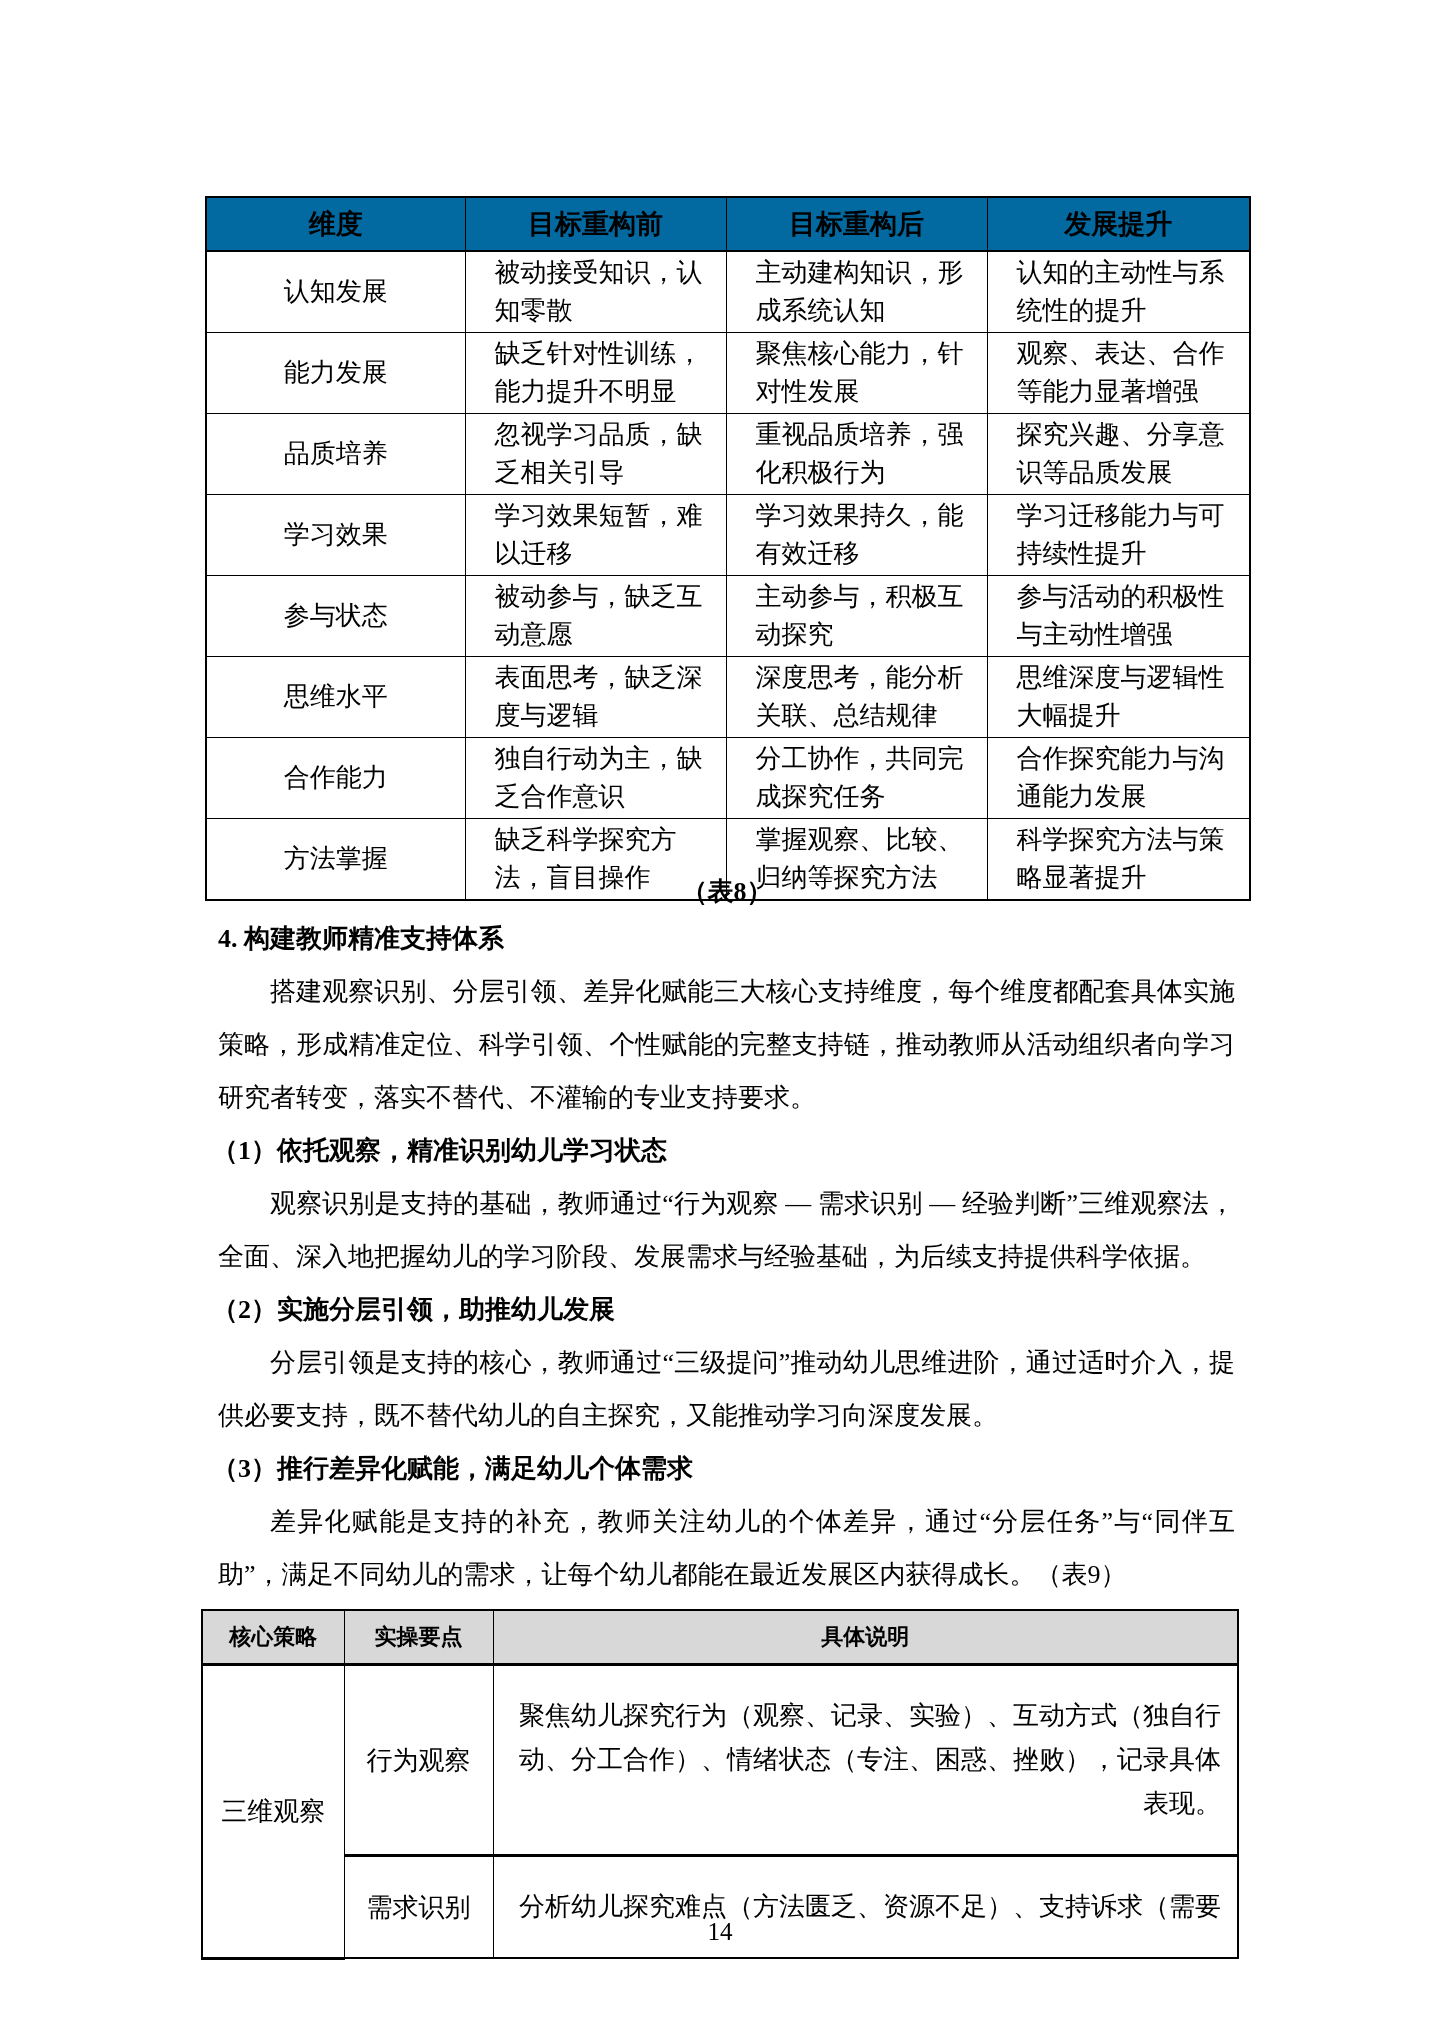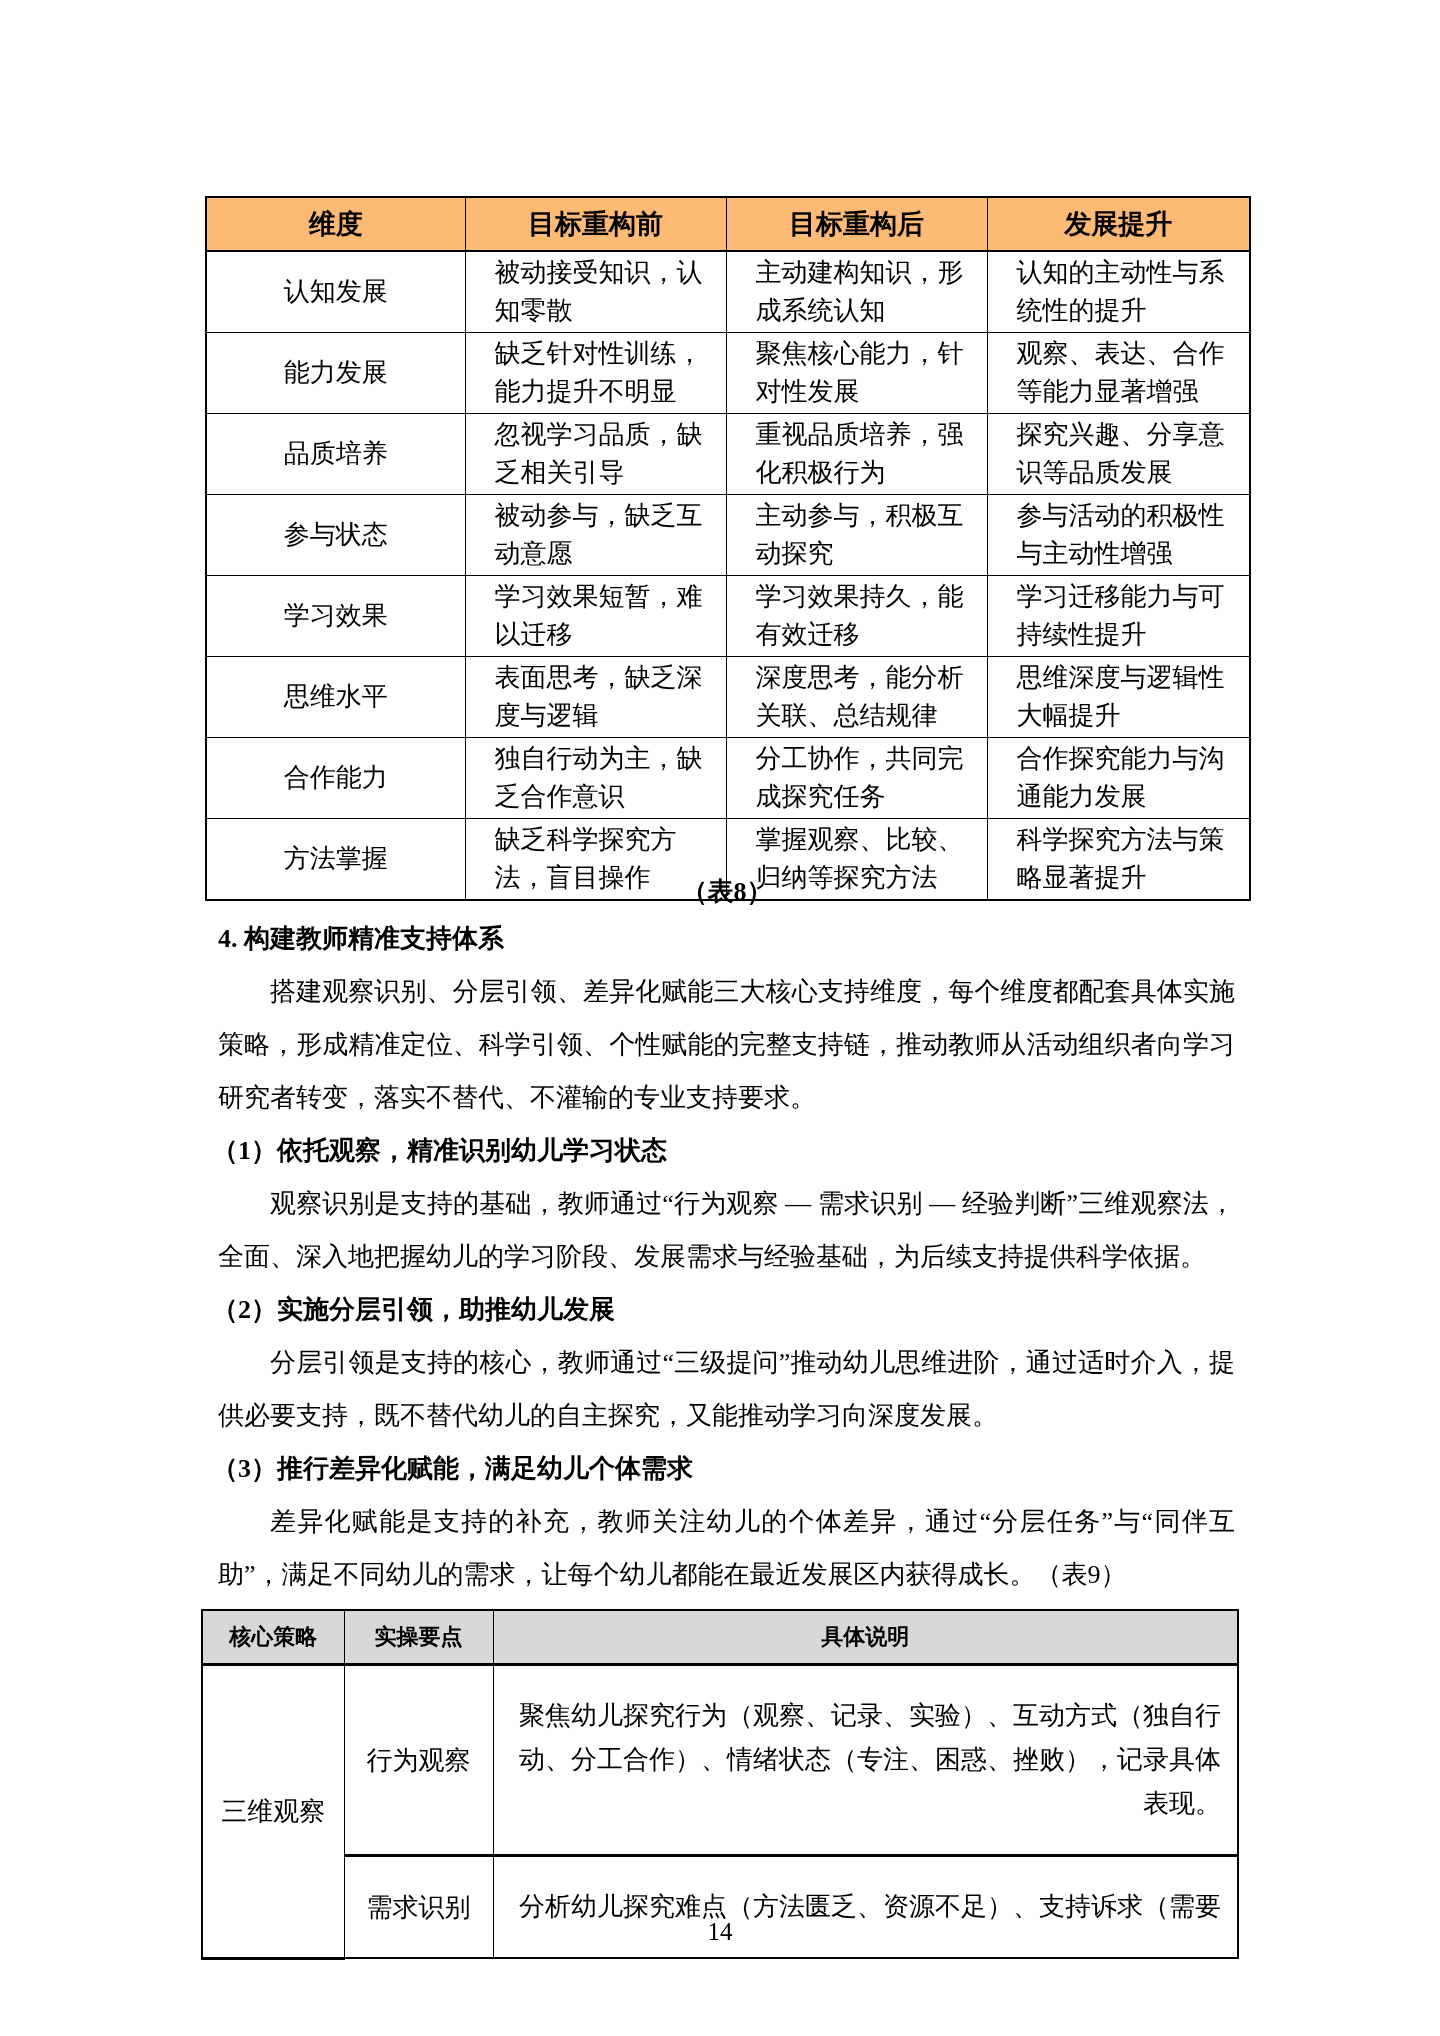--- a/index.html
+++ b/index.html
@@ -13,21 +13,21 @@
   }
 
   
   table.t8 {
     position:absolute; left:205px; top:196px; width:1044px;
     border-collapse:collapse; table-layout:fixed;
     border:2px solid #000;
     font-size:26px;
   }
   table.t8 th {
-    background:#fdba74;
+    background:#0369a1;
     height:52px;
     font-weight:bold; font-size:27px;
     text-align:center; vertical-align:middle;
     border:1px solid #000; border-bottom:2px solid #000;
     padding:0 4px;
   }
   table.t8 td {
     border:1px solid #000;
     height:76px;
     line-height:38px;
@@ -118,30 +118,30 @@
           <td>聚焦核心能力，针对性发展</td>
           <td>观察、表达、合作等能力显著增强</td>
         </tr>
         <tr>
           <td class="c0">品质培养</td>
           <td>忽视学习品质，缺乏相关引导</td>
           <td>重视品质培养，强化积极行为</td>
           <td>探究兴趣、分享意识等品质发展</td>
         </tr>
         <tr>
+          <td class="c0">学习效果</td>
+          <td>学习效果短暂，难以迁移</td>
+          <td>学习效果持久，能有效迁移</td>
+          <td>学习迁移能力与可持续性提升</td>
+        </tr>
+        <tr>
           <td class="c0">参与状态</td>
           <td>被动参与，缺乏互动意愿</td>
           <td>主动参与，积极互动探究</td>
           <td>参与活动的积极性与主动性增强</td>
-        </tr>
-        <tr>
-          <td class="c0">学习效果</td>
-          <td>学习效果短暂，难以迁移</td>
-          <td>学习效果持久，能有效迁移</td>
-          <td>学习迁移能力与可持续性提升</td>
         </tr>
         <tr>
           <td class="c0">思维水平</td>
           <td>表面思考，缺乏深度与逻辑</td>
           <td>深度思考，能分析关联、总结规律</td>
           <td>思维深度与逻辑性大幅提升</td>
         </tr>
         <tr>
           <td class="c0">合作能力</td>
           <td>独自行动为主，缺乏合作意识</td>

